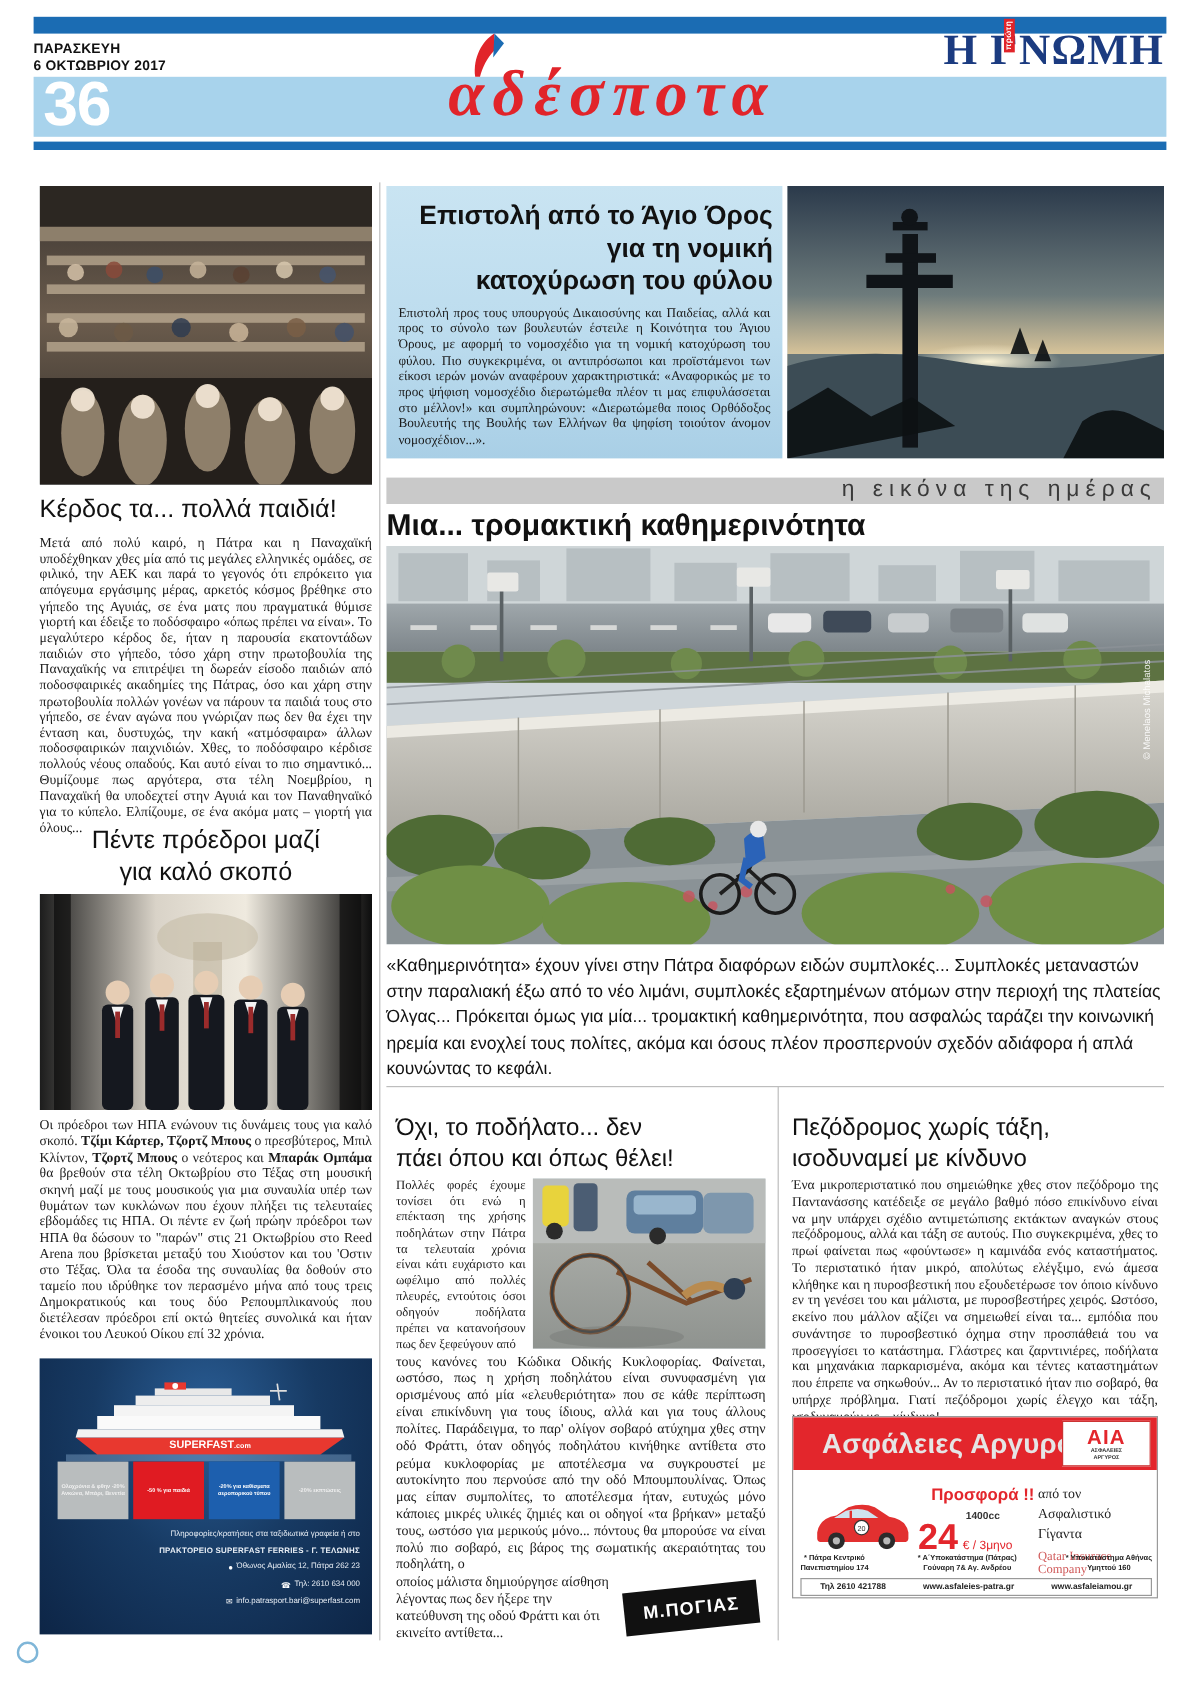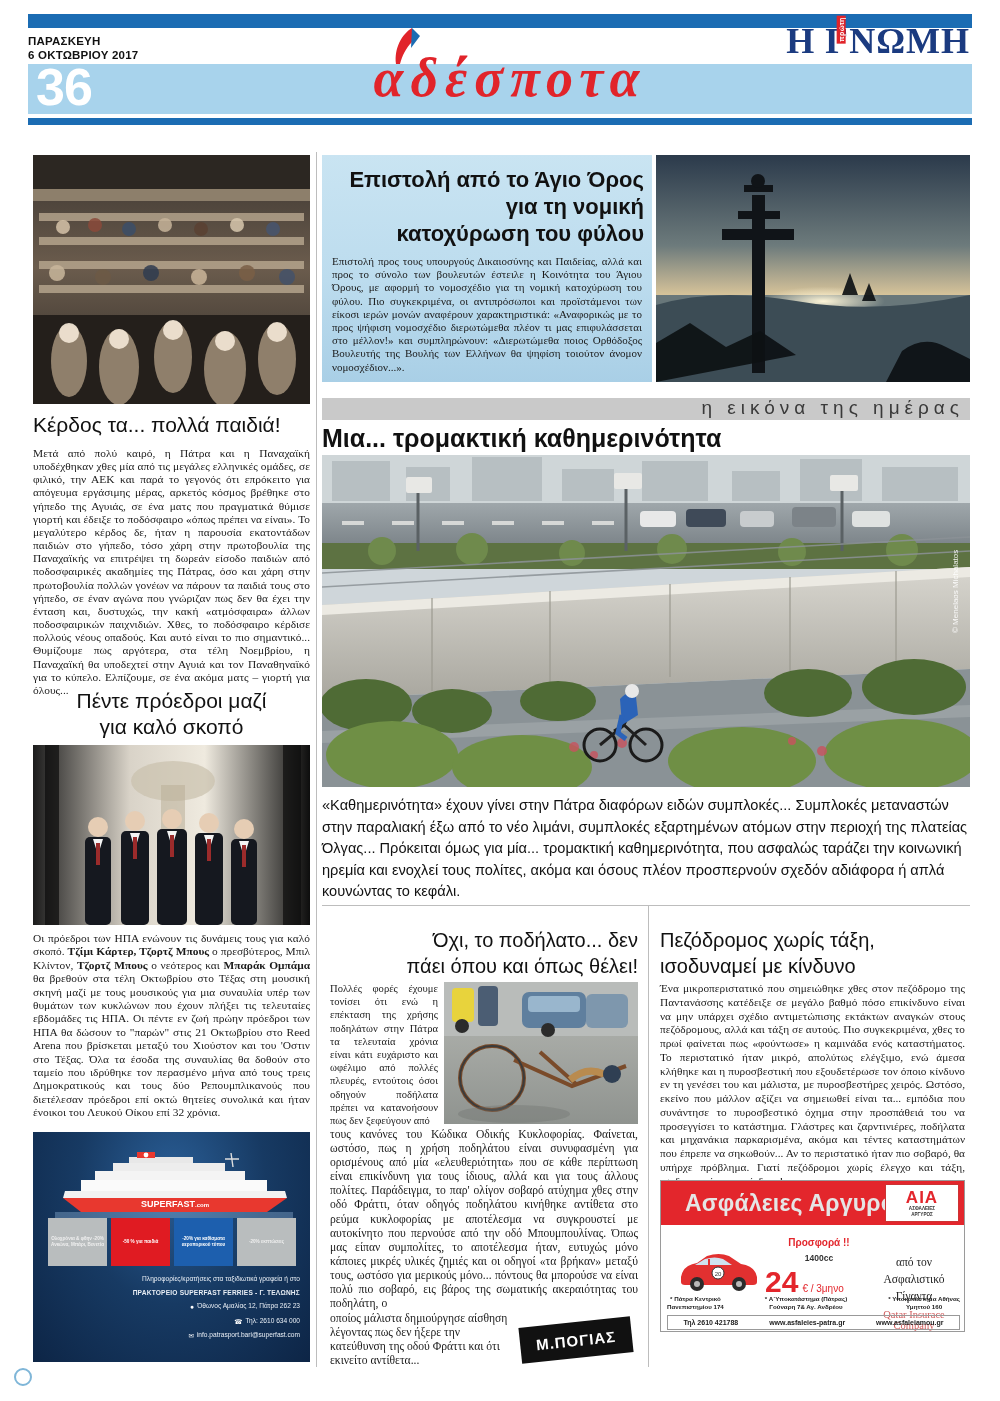--- a/index.html
+++ b/index.html
@@ -158,21 +158,21 @@
   #photo-day { left: 322px; top: 455px; width: 648px; height: 332px; }
   #cap-day {
     position: absolute; left: 322px; top: 795px; width: 648px;
     font-size: 14.6px; line-height: 21.6px; color: #111;
     font-family: "Liberation Sans", sans-serif; text-align: left;
   }
 
   
   #hl-bike {
     position: absolute; left: 330px; top: 928px; width: 308px;
-    font-size: 20px; line-height: 25.5px; text-align: right;
+    font-size: 20px; line-height: 25.5px; text-align: left;
   }
   #photo-bike { left: 444px; top: 982px; width: 194px; height: 142px; }
   #body-bike-a {
     position: absolute; left: 330px; top: 982px; width: 108px;
     font-size: 10.6px; line-height: 13.2px;
   }
   #body-bike-b {
     position: absolute; left: 330px; top: 1128px; width: 308px;
     font-size: 11.6px; line-height: 14.1px;
   }
@@ -216,26 +216,26 @@
   }
   #ins-logo {
     position: absolute; right: 5px; top: 3px; width: 74px; height: 38px;
     background: #fff; border: 1px solid #c33;
     display: flex; flex-direction: column; align-items: center; justify-content: center;
   }
   #ins-logo .mark { font-size: 17px; font-weight: bold; color: #e3262c; letter-spacing: 1px; line-height: 17px; }
   #ins-logo .sub { font-size: 4.6px; font-weight: bold; color: #333; line-height: 6px; text-align: center; }
   #ins-car { position: absolute; left: 14px; top: 66px; width: 86px; height: 44px; }
   #ins-offer { position: absolute; left: 112px; top: 56px; width: 92px; text-align: center; }
-  #ins-offer .o1 { color: #e3262c; font-size: 10px; font-weight: bold; }
+  #ins-offer .o1 { color: #e3262c; font-size: 14px; font-weight: bold; }
   #ins-offer .o2 { color: #333; font-size: 8.5px; font-weight: bold; margin-top: 5px; }
   #ins-price { position: absolute; left: 104px; top: 86px; width: 110px; display: flex; align-items: baseline; }
   #ins-price .num { color: #e3262c; font-size: 30px; font-weight: bold; line-height: 30px; }
   #ins-price .unit { color: #e3262c; font-size: 10px; margin-left: 4px; }
-  #ins-right { position: absolute; left: 204px; top: 56px; width: 98px; text-align: center; margin-top: 17px; }
+  #ins-right { position: absolute; left: 204px; top: 56px; width: 98px; text-align: left; }
   #ins-right .r1 { font-family: "Liberation Serif", serif; font-size: 11.5px; color: #222; line-height: 17px; }
   #ins-right .r2 { font-family: "Liberation Serif", serif; font-size: 10.5px; color: #d05a5a; margin-top: 4px; }
   #ins-branches {
     position: absolute; left: 6px; top: 114px; width: 293px;
     display: flex; justify-content: space-between;
     font-size: 6.2px; font-weight: bold; color: #222; line-height: 8.4px; text-align: center;
   }
   #ins-contact {
     position: absolute; left: 6px; top: 134px; width: 293px; height: 15px;
     border: 1px solid #999;

